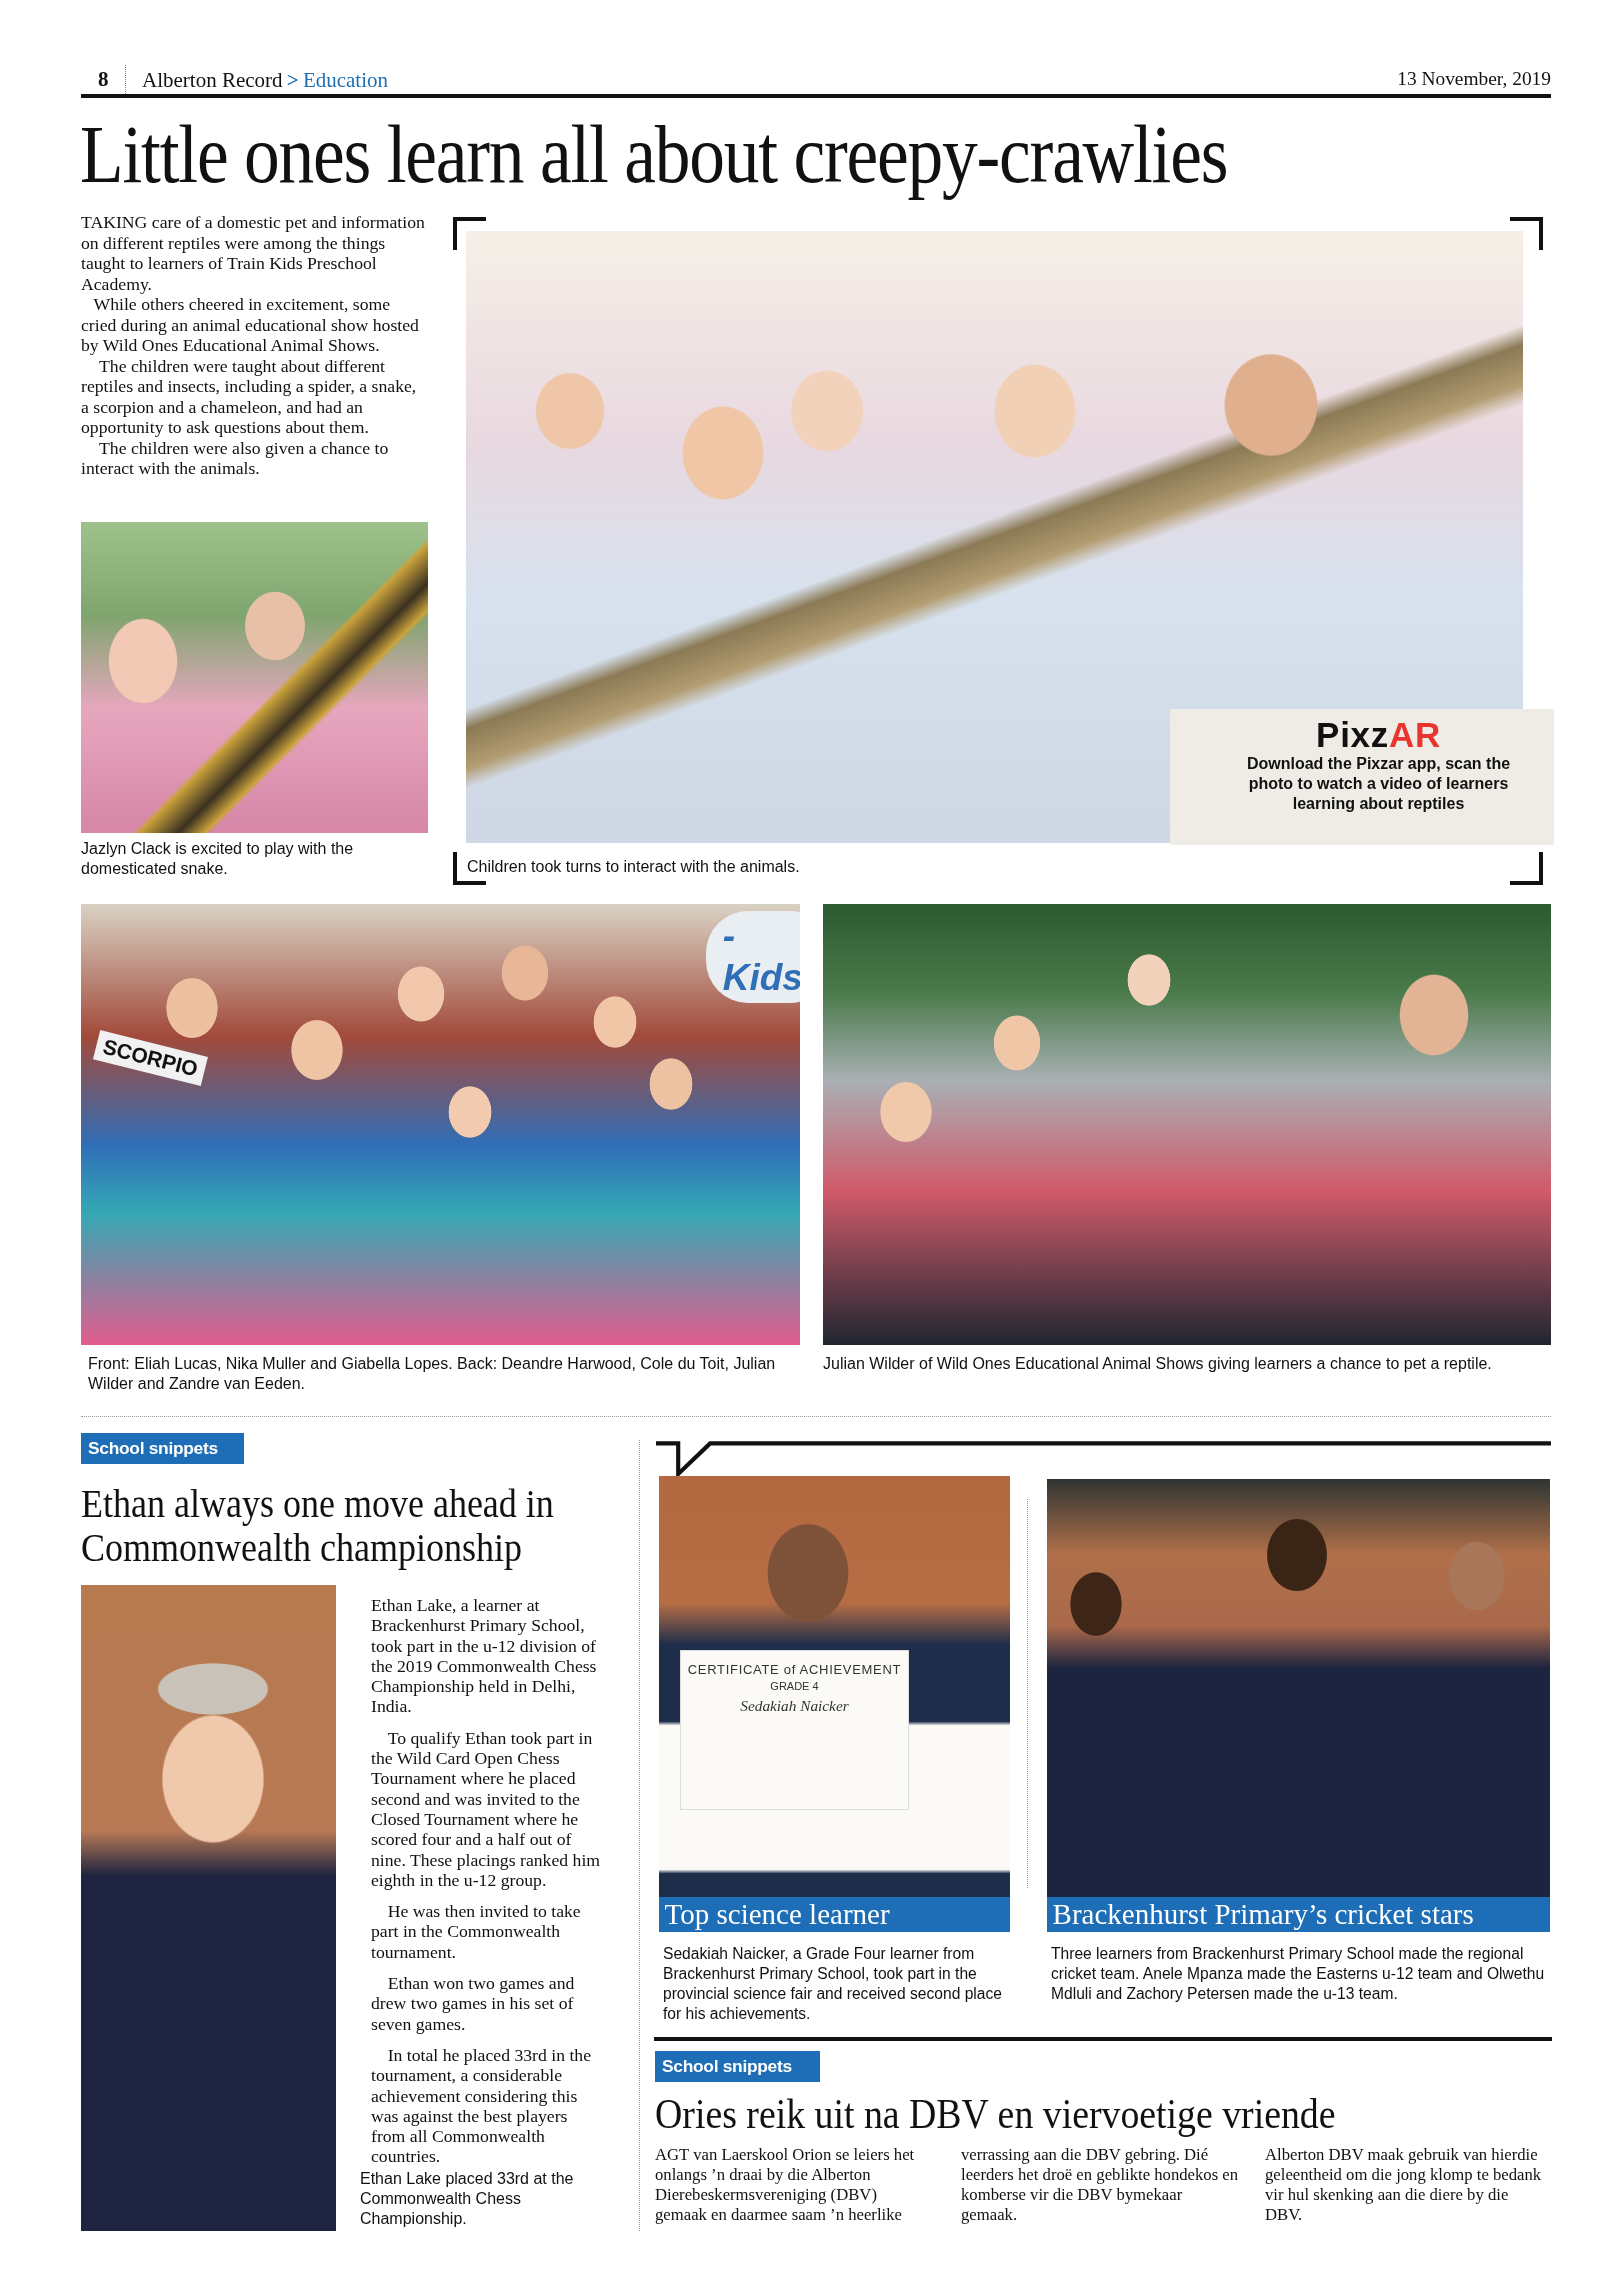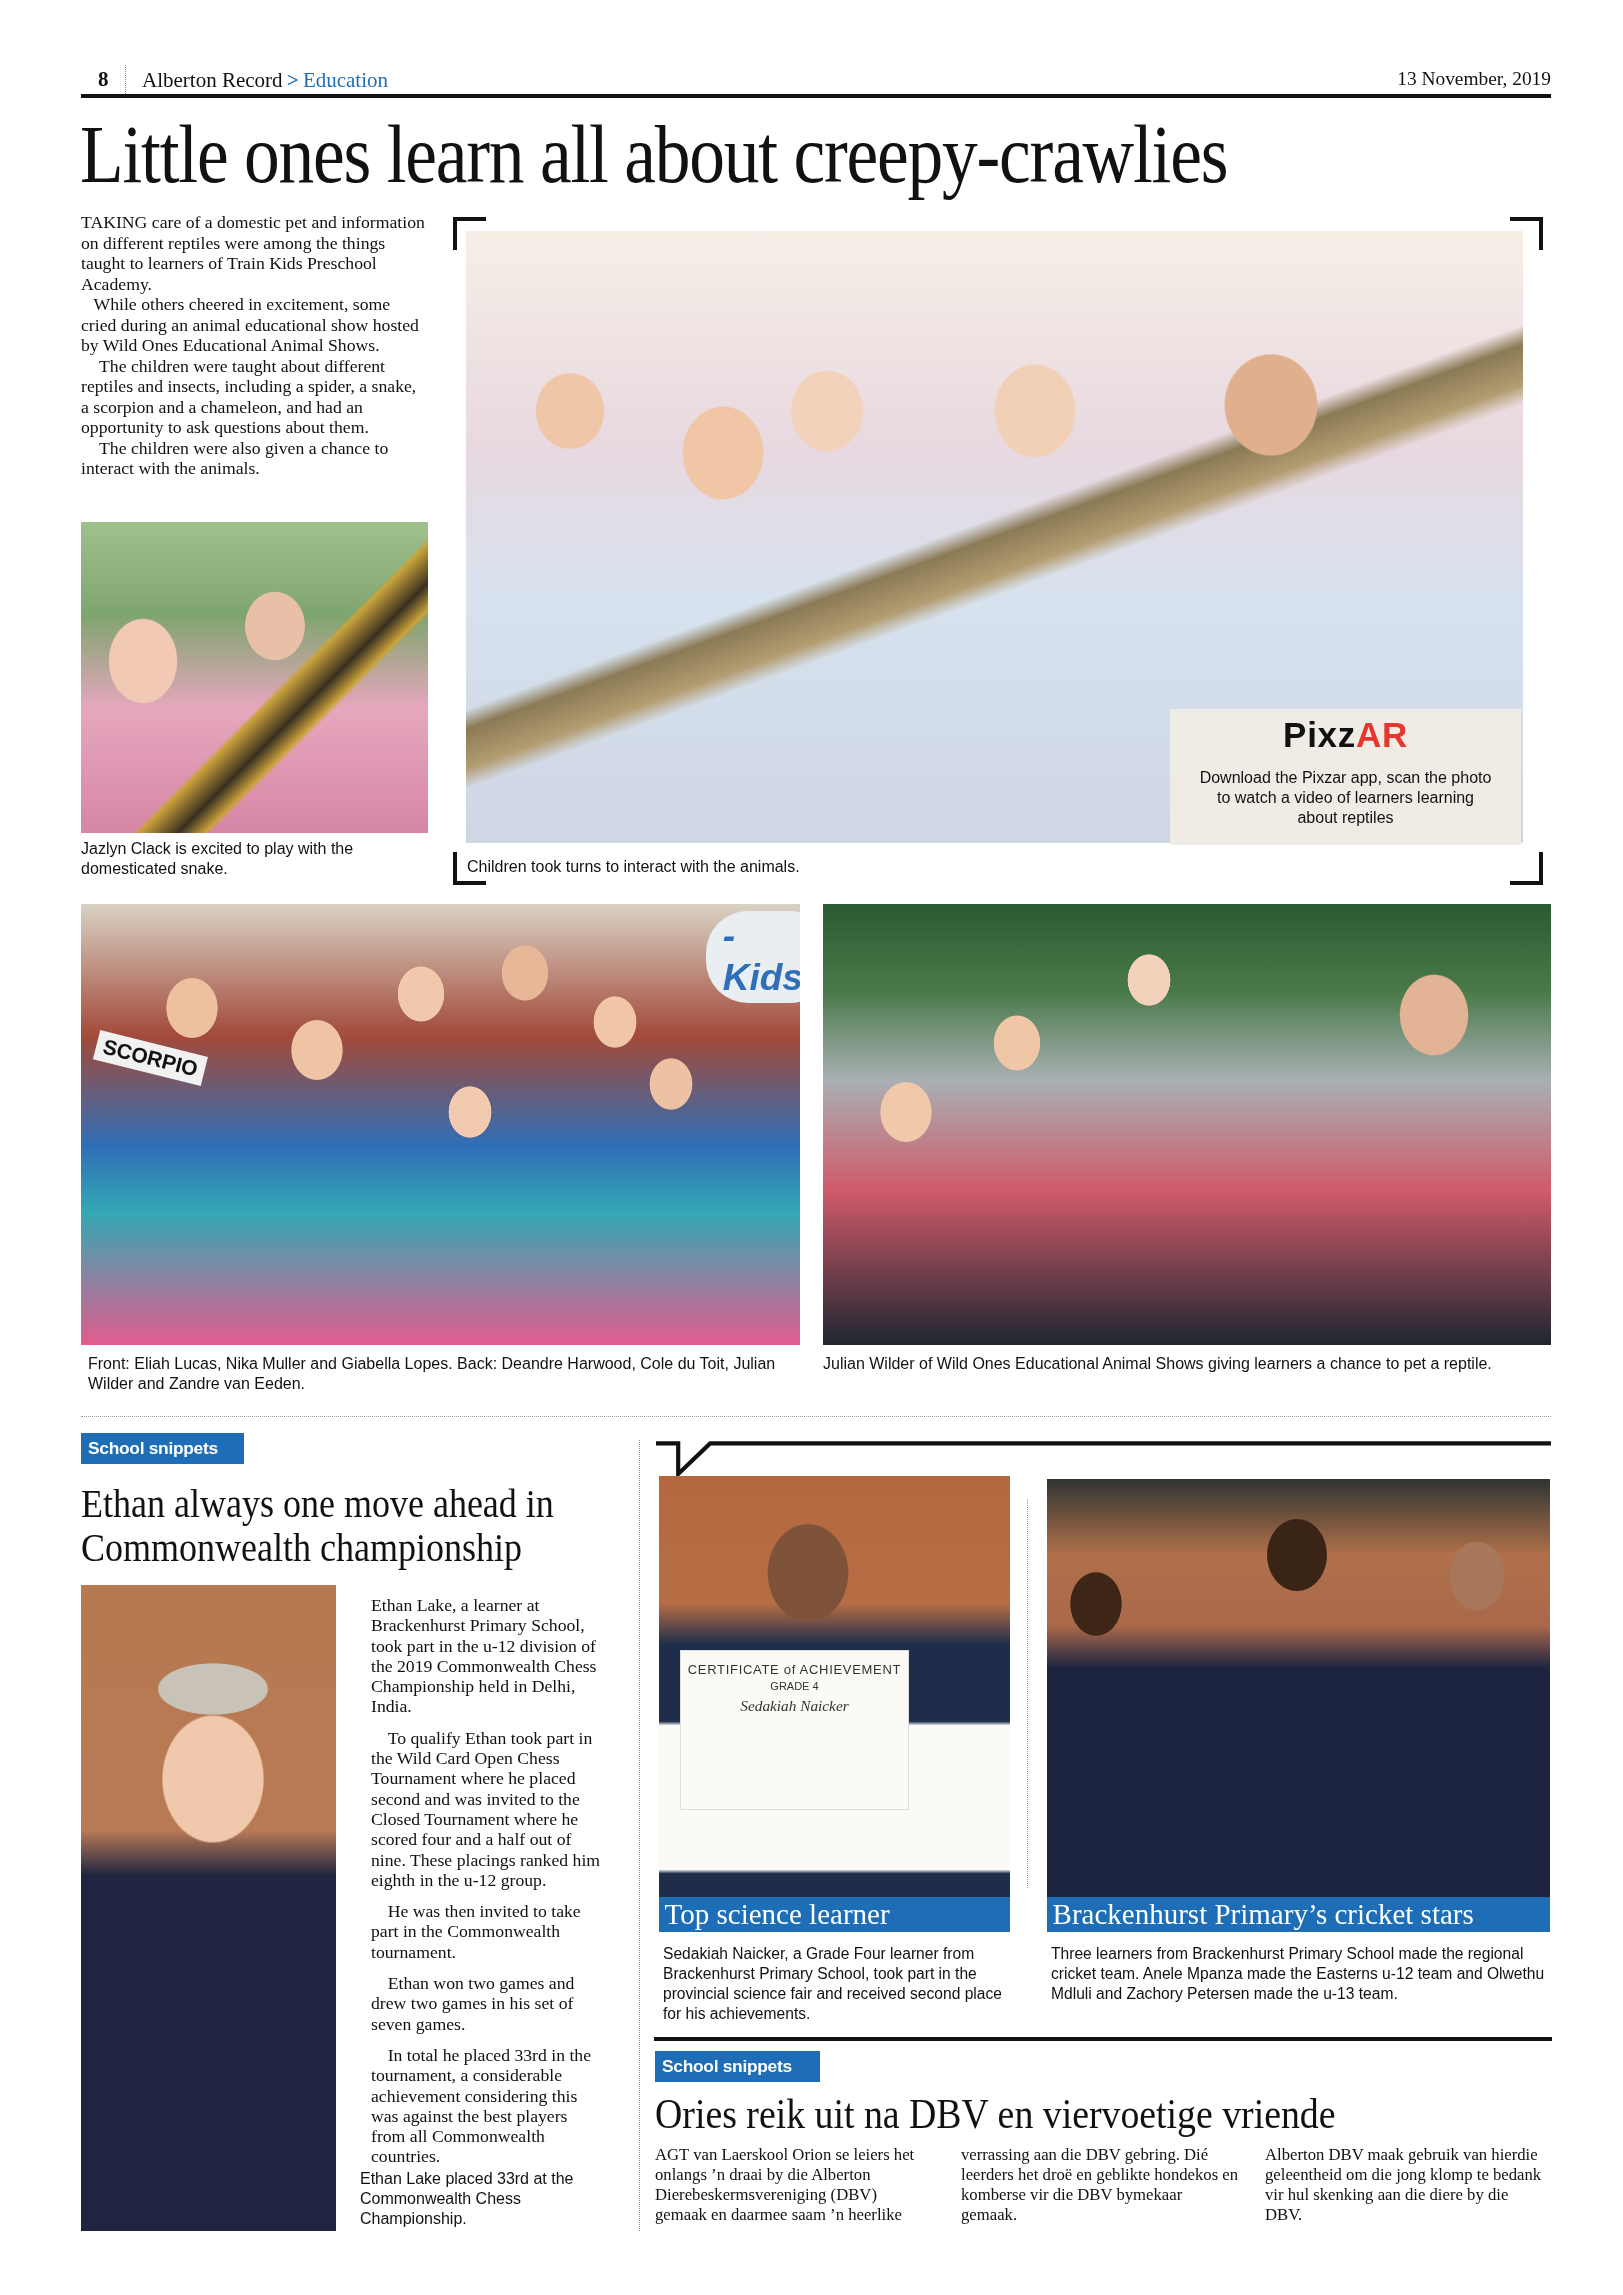--- a/index.html
+++ b/index.html
@@ -34,25 +34,26 @@
     
     .corner { position: absolute; width: 29px; height: 29px; border-color: #111; border-style: solid; border-width: 0; }
     .c-tl { border-top-width: 4.2px; border-left-width: 4.2px; }
     .c-tr { border-top-width: 4.2px; border-right-width: 4.2px; }
     .c-bl { border-bottom-width: 4.2px; border-left-width: 4.2px; }
     .c-br { border-bottom-width: 4.2px; border-right-width: 4.2px; }
 
     .pixzar {
       left: 1170px; top: 709px; width: 351px; height: 136px; background: #efece6; text-align: center;
       font-family: "Liberation Sans", sans-serif;
+      padding-left: 33px;
     }
     .pixzar .logo { font-size: 35px; font-weight: 900; letter-spacing: 0.7px; margin-top: 5.6px; line-height: 39px; }
     .pixzar .logo .p1 { color: #111; }
     .pixzar .logo .p2 { color: #e8352e; }
-    .pixzar .msg { font-size: 16px; font-weight: normal; line-height: 20px; margin-top: 14px; }
+    .pixzar .msg { font-size: 16px; font-weight: bold; line-height: 20px; margin-top: 0; }
 
     .dotted-h { left: 81px; top: 1416px; width: 1470px; height: 0; border-top: 1.4px dotted #999; }
     .dotted-v1 { left: 639px; top: 1440px; width: 0; height: 791px; border-left: 1.4px dotted #999; }
     .dotted-v2 { left: 1027px; top: 1499px; width: 0; height: 389px; border-left: 1.4px dotted #999; }
 
     .tag {
       background: #1d6eb6; color: #fff; font-family: "Liberation Sans", sans-serif; font-weight: bold;
       font-size: 17.4px; line-height: 30.5px; padding: 0 7px; height: 30.5px; box-sizing: border-box;
       letter-spacing: -0.3px;
     }

